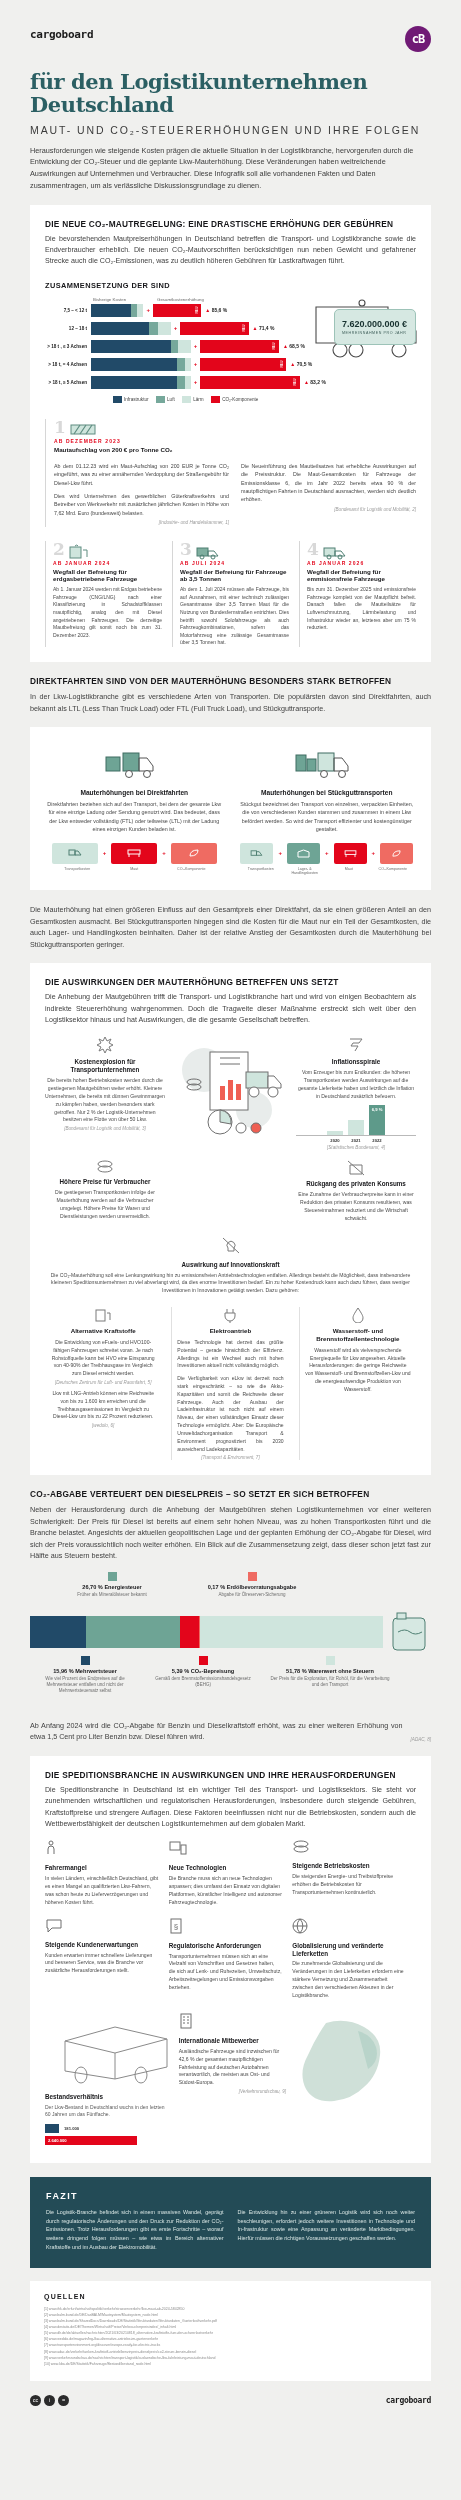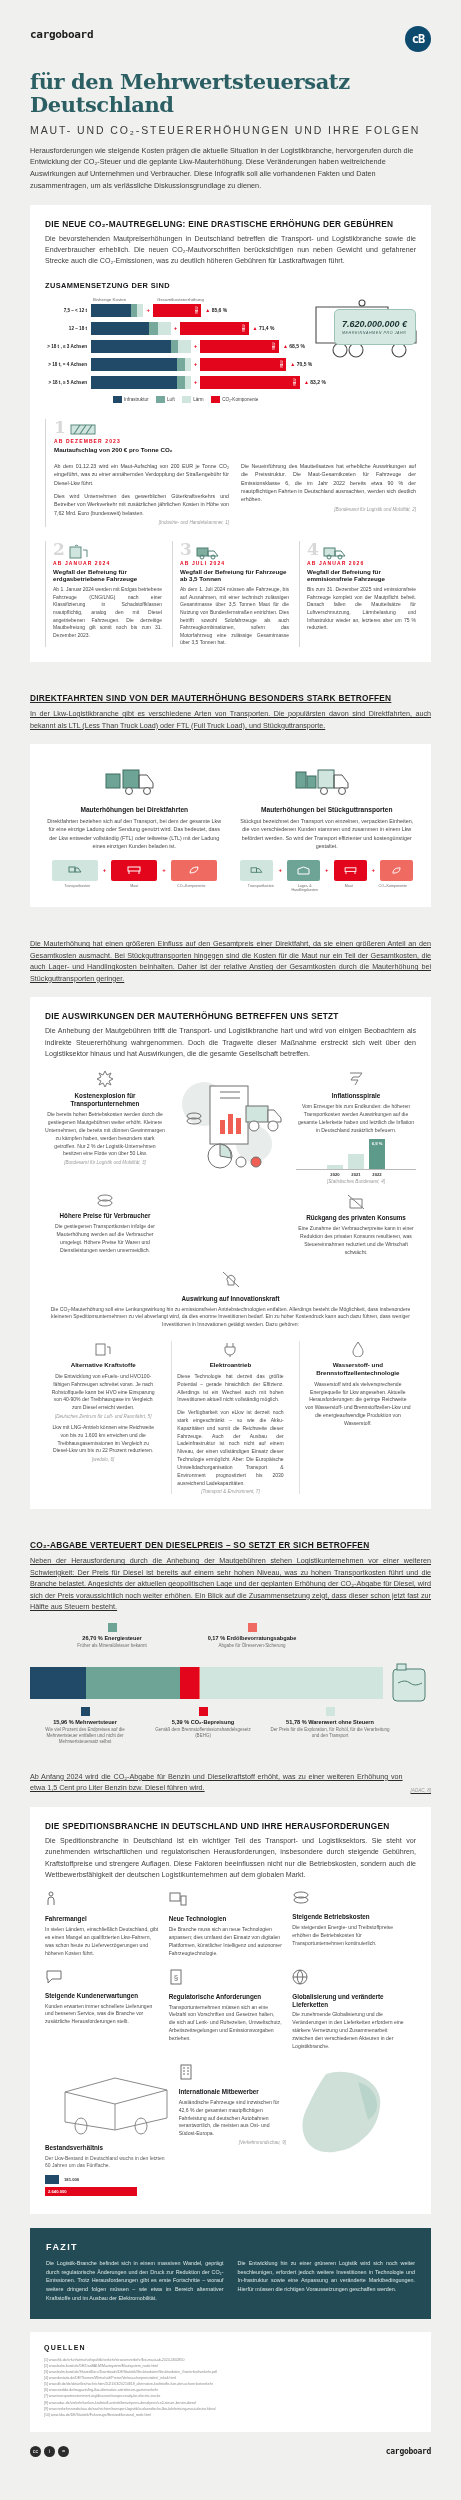--- a/index.html
+++ b/index.html
@@ -17,21 +17,21 @@
     font-family: "DejaVu Sans Mono", monospace;
     font-weight: bold;
     font-size: 11px;
     letter-spacing: -0.3px;
     color: #1b1b1b;
     margin-bottom: 5px;
   }
   .logo-badge {
     position: absolute; right: 30px; top: 26px;
     width: 26px; height: 26px; border-radius: 50%;
-    background: #0c4a6e; color: #fff;
+    background: #701a75; color: #fff;
     font-weight: bold; font-size: 12px;
     display: flex; align-items: center; justify-content: center;
     font-family: "DejaVu Sans Mono", monospace;
     letter-spacing: -1px;
   }
   h1.title {
     font-family: "DejaVu Serif", serif;
     font-weight: bold;
     font-size: 21px;
     line-height: 1.12;
@@ -67,22 +67,21 @@
     color: #17171a;
     margin-bottom: 5px;
   }
   .sec-p {
     font-size: 7.1px;
     line-height: 1.6;
     color: #3e3e3e;
     text-align: justify;
   }
   .band {
-    margin: 31px 30px 0 30px;
-    text-decoration: underline;
+    margin: 14px 30px 0 30px;
   }
   .band .sec-h { font-size: 8.3px; }
   .band .sec-p { font-size: 7.2px; }
 
   
   .chart-label {
     font-size: 7.4px; font-weight: bold; letter-spacing: .4px;
     margin: 13px 0 7px 0; color: #17171a;
   }
   .maut-wrap { display: flex; gap: 8px; }
@@ -109,21 +108,21 @@
     transform: translateY(-50%) rotate(-90deg);
     color: #fff; font-size: 3px; font-weight: bold; letter-spacing: .3px;
   }
   .pct { font-size: 5px; font-weight: bold; margin-left: 4px; color: #1b1b1b; white-space: nowrap; }
   .arrow-up { color: #e3051b; }
   .legend { display: flex; gap: 7px; justify-content: center; margin-top: 7px; }
   .legend div { display: flex; align-items: center; gap: 2.5px; font-size: 4.6px; color: #444; }
   .swatch { width: 9px; height: 7px; display: inline-block; }
 
   
-  .truck-box { width: 120px; position: relative; padding-top: 12px; font-style: italic; }
+  .truck-box { width: 120px; position: relative; padding-top: 12px; }
   .truck-bubble {
     background: #d6e8e2; border: 1px solid #9dc3b8;
     border-radius: 5px; padding: 9px 7px; position: relative; z-index: 2;
   }
   .truck-amount { font-size: 9px; font-weight: bold; color: #17312f; }
   .truck-sub { font-size: 3.6px; letter-spacing: .6px; color: #3f5f5a; margin-top: 2px; }
   .truck-svg { position: absolute; right: -6px; top: 2px; z-index: 1; }
 
   
   .steps { display: flex; gap: 10px; margin-top: 14px; }
@@ -232,21 +231,21 @@
 </head>
 <body>
 
 <div class="page">
 
   <div class="header">
     <div class="brand">cargoboard</div>
     <div class="logo-badge">cB</div>
     <h1 class="title">
       <br>
-      <span class="l2">für den Mehrwertsteuersatz Deutschland</span>
+      <span class="l2">für den Logistikunternehmen Deutschland</span>
     </h1>
     <div class="subtitle">MAUT- UND CO₂-STEUERERHÖHUNGEN UND IHRE FOLGEN</div>
     <div class="intro">Herausforderungen wie steigende Kosten prägen die aktuelle Situation in der Logistikbranche, hervorgerufen durch die Entwicklung der CO₂-Steuer und die geplante Lkw-Mauterhöhung. Diese Veränderungen haben weitreichende Auswirkungen auf Unternehmen und Verbraucher. Diese Infografik soll alle vorhandenen Fakten und Daten zusammentragen, um als verlässliche Diskussionsgrundlage zu dienen.</div>
   </div>
 
   <div class="card">
     <div class="sec-h">DIE NEUE CO₂-MAUTREGELUNG: EINE DRASTISCHE ERHÖHUNG DER GEBÜHREN</div>
     <div class="sec-p">Die bevorstehenden Mautpreiserhöhungen in Deutschland betreffen die Transport- und Logistikbranche sowie die Endverbraucher erheblich. Die neuen CO₂-Mautvorschriften berücksichtigen nun neben Gewicht und gefahrener Strecke auch die CO₂-Emissionen, was zu deutlich höheren Gebühren für Lastkraftwagen führt.</div>
 
     <div class="chart-label">ZUSAMMENSETZUNG DER SIND</div>
@@ -708,21 +707,21 @@
   </div>
 
   <div class="band" style="margin-top:10px">
     <div class="sec-p" style="display:flex;gap:8px;align-items:flex-end">
       <span style="flex:1">Ab Anfang 2024 wird die CO₂-Abgabe für Benzin und Dieselkraftstoff erhöht, was zu einer weiteren Erhöhung von etwa 1,5 Cent pro Liter Benzin bzw. Diesel führen wird.</span>
       <span class="src" style="margin:0">[ADAC, 8]</span>
     </div>
   </div>
 
   <div class="card">
-    <div class="sec-h">DIE SPEDITIONSBRANCHE IN DEUTSCHLAND UND IHRE HERAUSFORDERUNGEN</div>
+    <div class="sec-h">DIE SPEDITIONSBRANCHE IN AUSWIRKUNGEN UND IHRE HERAUSFORDERUNGEN</div>
     <div class="sec-p">Die Speditionsbranche in Deutschland ist ein wichtiger Teil des Transport- und Logistiksektors. Sie steht vor zunehmenden wirtschaftlichen und regulatorischen Herausforderungen, insbesondere durch steigende Gebühren, Kraftstoffpreise und strengere Auflagen. Diese Faktoren beeinflussen nicht nur die Betriebskosten, sondern auch die Wettbewerbsfähigkeit der deutschen Logistikunternehmen auf dem globalen Markt.</div>
 
     <div class="chal">
       <div class="c">
         <svg width="16" height="16" viewBox="0 0 16 16">
             <circle cx="6" cy="3" r="2" fill="none" stroke="#6f6f6f"></circle>
             <path d="M3 14 v-5 a3 3 0 0 1 6 0 v5" fill="none" stroke="#6f6f6f"></path>
           </svg>
         <div class="chal-title">Fahrermangel</div>
         <div class="chal-body">In vielen Ländern, einschließlich Deutschland, gibt es einen Mangel an qualifizierten Lkw-Fahrern, was schon heute zu Lieferverzögerungen und höheren Kosten führt.</div>

